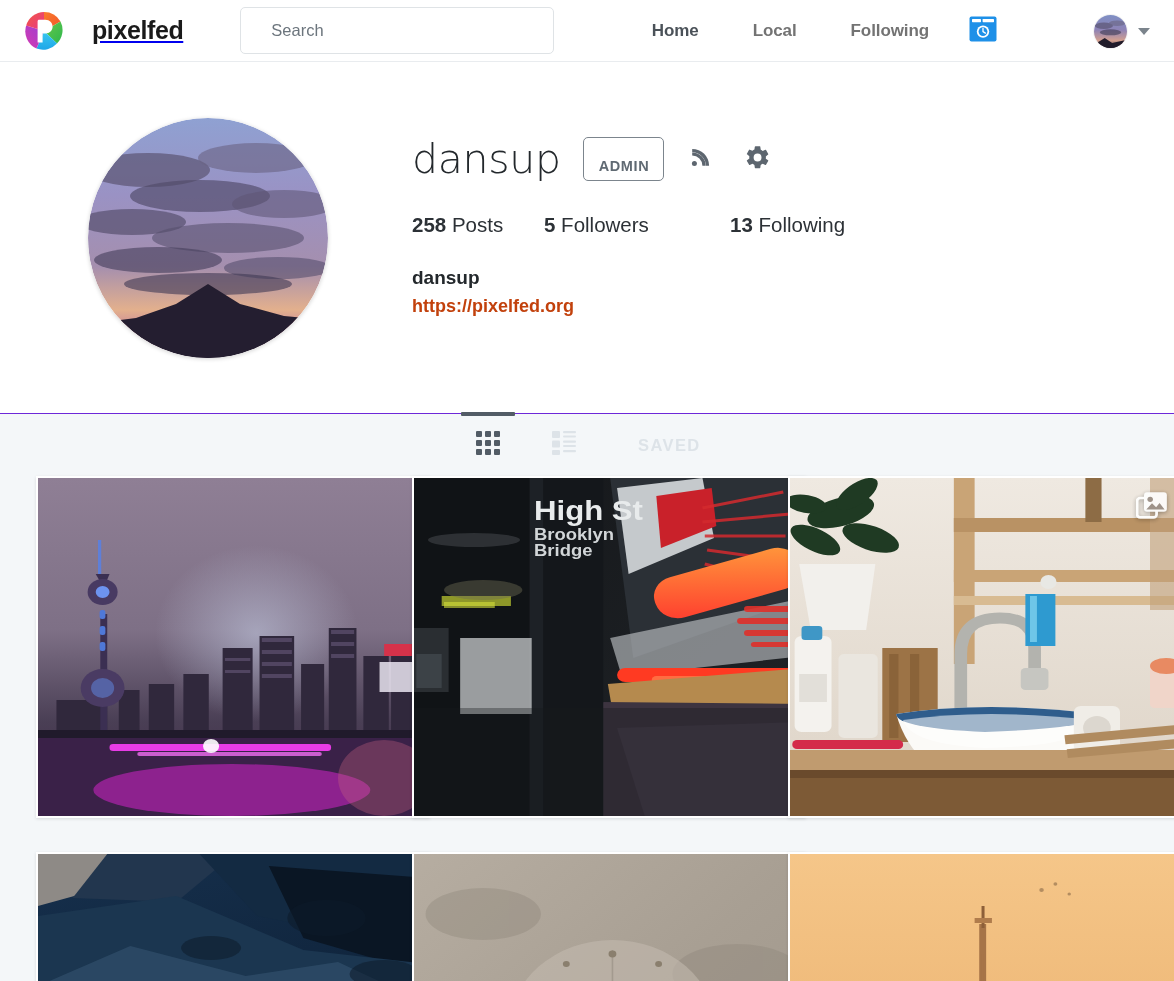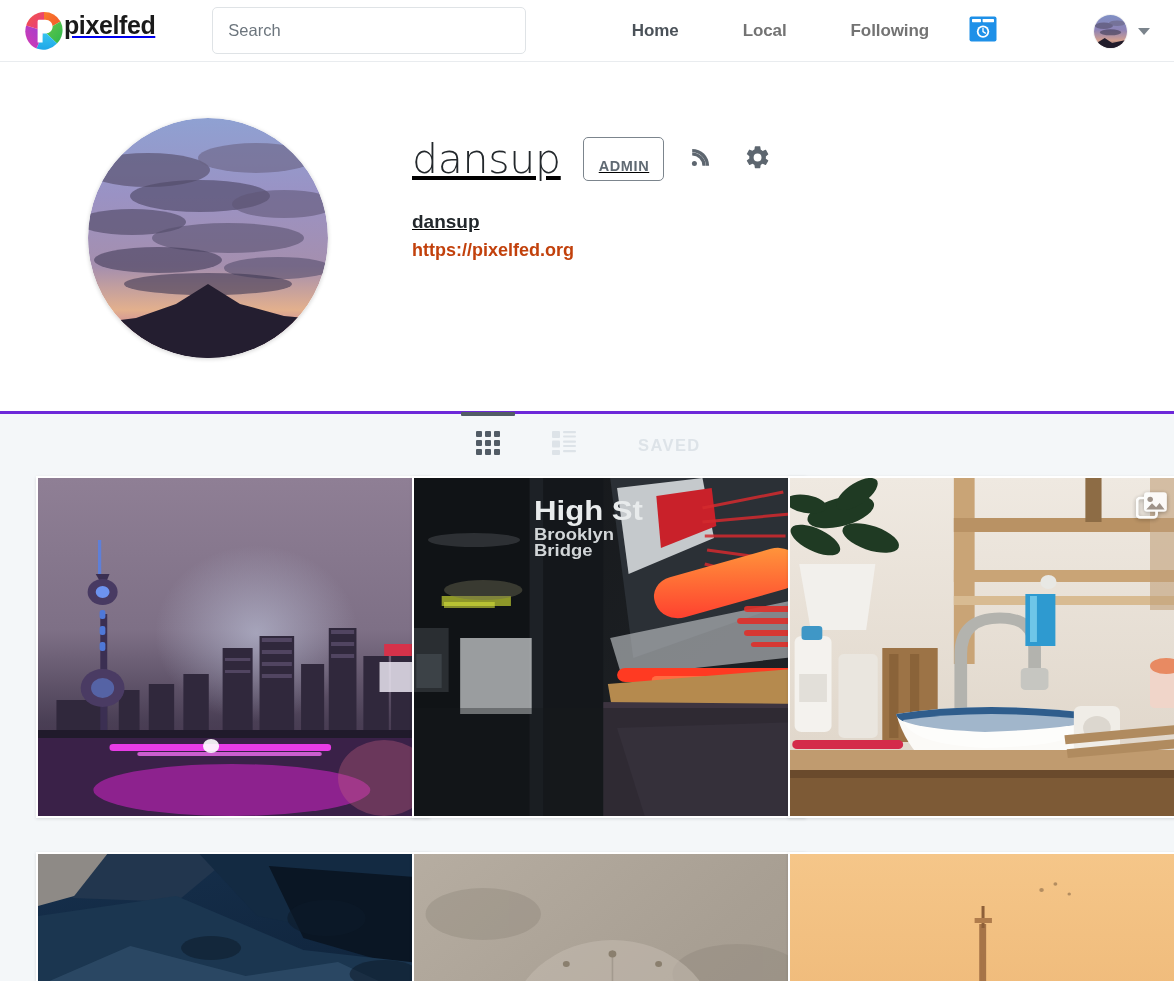--- a/index.html
+++ b/index.html
@@ -13,48 +13,48 @@
   
   .navbar {
     position: relative;
     height: 62px;
     background: #ffffff;
     border-bottom: 1px solid #e9ecef;
     display: flex;
     align-items: center;
   }
   .brand {
-    display: flex; align-items: flex-start; gap: 0;
+    display: flex; align-items: center; gap: 28px;
     margin-left: 24px;
   }
   .brand-logo { width: 40px; height: 40px; display: block; }
   .brand-name {
     font-size: 25px; font-weight: bold; color: #1a1a1a;
     letter-spacing: -0.4px;
   }
   .search-wrap { margin-left: 57px; }
   .search-input {
     width: 314px; height: 47px;
     border: 1px solid #dfe3e6;
     border-radius: 5px;
     background: #fff;
-    padding: 0 15px;
+    padding: 0 30px;
     font-size: 16.5px;
     font-family: "Liberation Sans", sans-serif;
     color: #3b4249;
     outline: none;
   }
   .search-input::placeholder { color: #6c757d; }
 
   .nav-right {
     position: absolute; right: 0; top: 0;
     height: 62px;
     display: flex; align-items: center;
   }
-  .nav-links { display: flex; align-items: flex-start; gap: 28px; }
+  .nav-links { display: flex; align-items: flex-start; gap: 18px; }
   .nav-link {
     font-size: 17px; font-weight: bold;
     text-decoration: none;
     letter-spacing: -0.1px;
   }
   .nav-link.active { color: #4b5259; }
   .nav-link.muted { color: #737373; margin-left: 36px; }
   .nav-camera { margin-left: 40px; display: flex; align-items: center; }
   .avatar-wrap {
     margin-left: 97px; margin-right: 24px;
@@ -68,24 +68,23 @@
   .caret {
     width: 0; height: 0;
     border-left: 6px solid transparent;
     border-right: 6px solid transparent;
     border-top: 7px solid #7b848c;
   }
 
   
   .profile-card {
     background: #ffffff;
-    border-bottom: 3px solid #6d28d9;
+    border-bottom: 1px solid #6d28d9;
     height: 352px;
     position: relative;
-    text-decoration: underline;
   }
   .profile-inner {
     display: flex;
     padding-top: 56px;
     padding-left: 88px;
   }
   .profile-avatar {
     width: 240px; height: 240px;
     border-radius: 50%;
     overflow: hidden;
@@ -343,20 +342,34 @@
 
         <a class="icon-btn gear-btn" href="#">
           <span>
             <svg width="27" height="27" viewBox="0 0 24 24" xmlns="http://www.w3.org/2000/svg" fill="currentColor">
               <path d="M19.4 13a7.6 7.6 0 0 0 .06-1 7.6 7.6 0 0 0-.07-1l2.05-1.6a.5.5 0 0 0 .12-.62l-1.95-3.36a.49.49 0 0 0-.59-.22l-2.4.96a7.2 7.2 0 0 0-1.74-1l-.36-2.55A.48.48 0 0 0 14 2h-3.9a.48.48 0 0 0-.48.41l-.36 2.55c-.63.26-1.2.6-1.74 1l-2.4-.96a.48.48 0 0 0-.59.22L2.58 8.58a.48.48 0 0 0 .12.62L4.75 10.8a7.93 7.93 0 0 0 0 2L2.7 14.4a.5.5 0 0 0-.12.62l1.95 3.36c.12.22.38.3.59.22l2.4-.96c.54.4 1.1.74 1.74 1l.36 2.55c.04.23.24.41.48.41H14c.24 0 .44-.18.48-.41l.36-2.55c.63-.26 1.2-.6 1.74-1l2.4.96c.22.08.47 0 .59-.22l1.95-3.36a.5.5 0 0 0-.12-.62ZM12.05 15.5a3.5 3.5 0 1 1 0-7 3.5 3.5 0 0 1 0 7Z"></path>
             </svg>
           </span>
         </a>
       </div>
 
+      <div class="stats-row">
+        <div class="stat stat-posts">
+          <span class="stat-num">258</span>
+          <span class="stat-label">Posts</span>
+        </div>
+        <div class="stat stat-followers">
+          <span class="stat-num">5</span>
+          <span class="stat-label">Followers</span>
+        </div>
+        <div class="stat stat-following">
+          <span class="stat-num">13</span>
+          <span class="stat-label">Following</span>
+        </div>
+      </div>
 
       <div class="bio">
         <div class="bio-name">dansup</div>
         <a class="bio-link" href="#">https://pixelfed.org</a>
       </div>
 
     </div>
   </div>
 </div>
 

